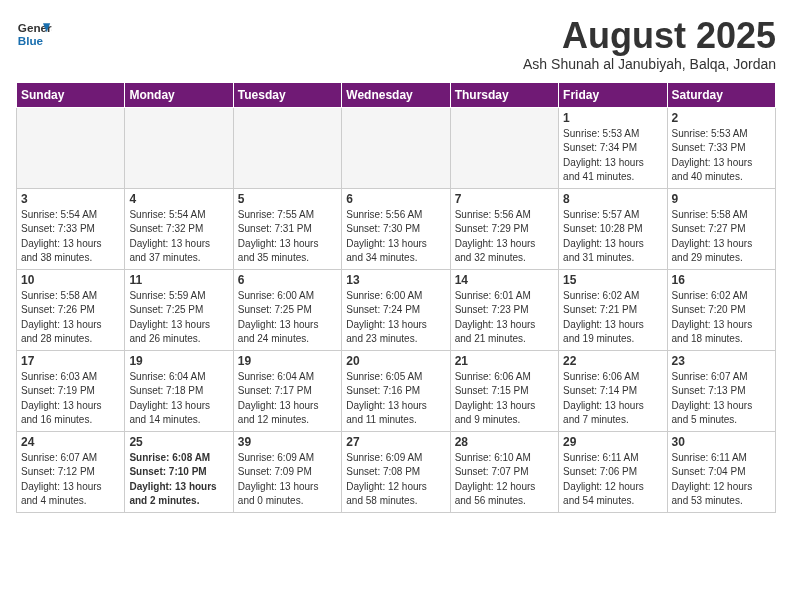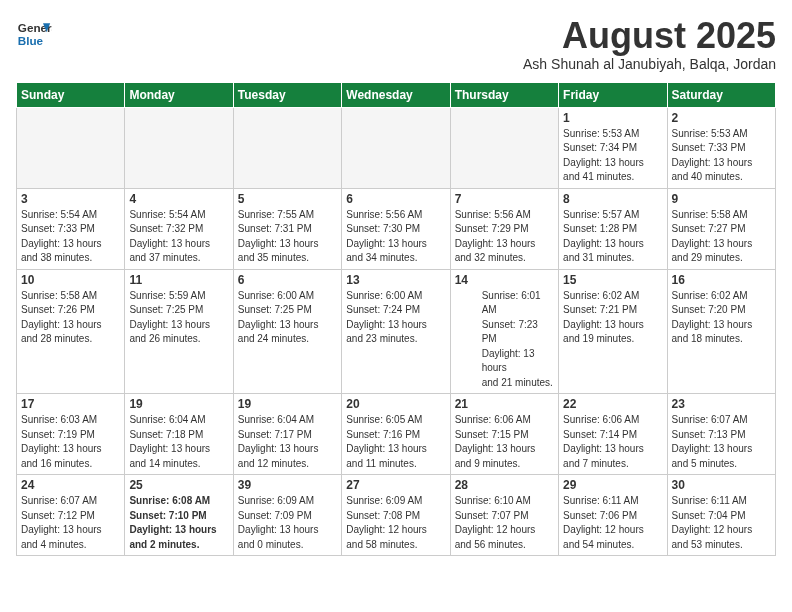--- a/index.html
+++ b/index.html
@@ -37,21 +37,21 @@
     .calendar-subtitle {
       font-size: 14px;
       color: #333;
     }
     table {
       width: 100%;
       border-collapse: collapse;
       table-layout: fixed;
     }
     thead tr th {
-      background: #15803d;
+      background: #701a75;
       color: #fff;
       font-size: 12px;
       font-weight: bold;
       padding: 5px 4px;
       text-align: left;
       border: 1px solid #fff;
     }
     tbody tr td {
       border: 1px solid #ccc;
       vertical-align: top;
@@ -164,21 +164,21 @@
           <td>
             <span class="day-number">7</span>
             <div class="day-info" style="white-space: pre-line;">Sunrise: 5:56 AM
 Sunset: 7:29 PM
 Daylight: 13 hours
 and 32 minutes.</div>
           </td>
           <td>
             <span class="day-number">8</span>
             <div class="day-info" style="white-space: pre-line;">Sunrise: 5:57 AM
-Sunset: 1:28 PM
+Sunset: 10:28 PM
 Daylight: 13 hours
 and 31 minutes.</div>
           </td>
           <td>
             <span class="day-number">9</span>
             <div class="day-info" style="white-space: pre-line;">Sunrise: 5:58 AM
 Sunset: 7:27 PM
 Daylight: 13 hours
 and 29 minutes.</div>
           </td>
@@ -207,21 +207,21 @@
           </td>
           <td>
             <span class="day-number">13</span>
             <div class="day-info" style="white-space: pre-line;">Sunrise: 6:00 AM
 Sunset: 7:24 PM
 Daylight: 13 hours
 and 23 minutes.</div>
           </td>
           <td>
             <span class="day-number">14</span>
-            <div class="day-info" style="white-space: pre-line; margin-left: 27px;">Sunrise: 6:01 AM
+            <div class="day-info" style="white-space: pre-line;">Sunrise: 6:01 AM
 Sunset: 7:23 PM
 Daylight: 13 hours
 and 21 minutes.</div>
           </td>
           <td>
             <span class="day-number">15</span>
             <div class="day-info" style="white-space: pre-line;">Sunrise: 6:02 AM
 Sunset: 7:21 PM
 Daylight: 13 hours
 and 19 minutes.</div>

